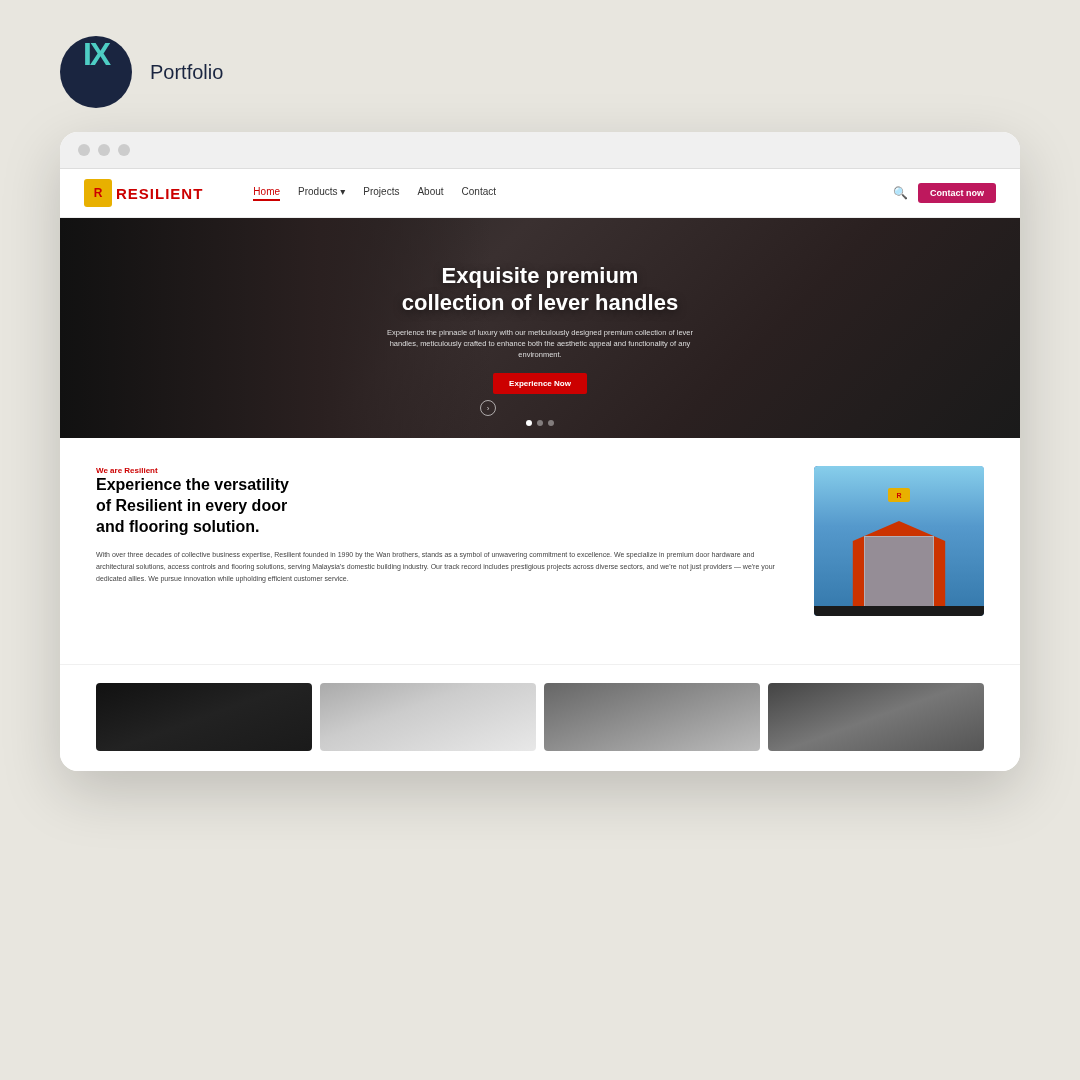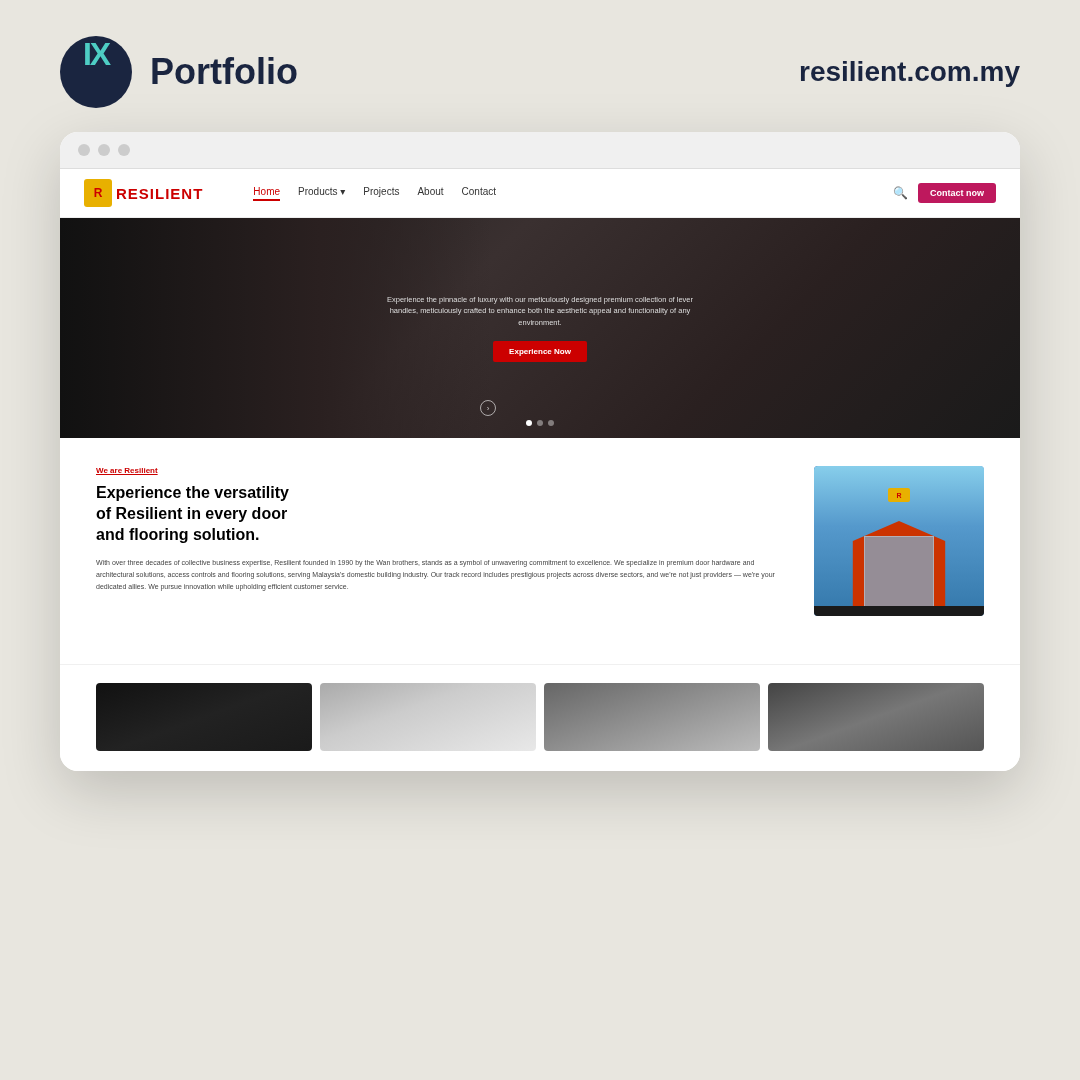--- a/index.html
+++ b/index.html
@@ -36,22 +36,22 @@
     }
 
     .logo-x {
       font-size: 32px;
       font-weight: 800;
       color: #4ecdc4;
       letter-spacing: -2px;
     }
 
     .portfolio-label {
-      font-size: 36px;
-      font-weight: 700;
+      font-size: 20px;
+      font-weight: 400;
       color: #1a2540;
       text-align: center;
     }
 
     .domain-label {
       font-size: 28px;
       font-weight: 700;
       color: #1a2540;
     }
 
@@ -268,23 +268,21 @@
     }
 
     .about-left {
       flex: 1;
     }
 
     .section-tag {
       font-size: 8px;
       color: #cc0000;
       font-weight: 600;
-      margin-bottom: 8px;
       text-transform: none;
-      text-decoration: underline;
     }
 
     .about-title {
       font-size: 16px;
       font-weight: 800;
       color: #000000;
       line-height: 1.3;
       margin-bottom: 12px;
     }
 
@@ -367,21 +365,20 @@
 
 <div>
 
   <div class="page-header">
     <div class="header-left">
       <div class="logo-circle">
         <span class="logo-x">IX</span>
       </div>
       <span class="portfolio-label">Portfolio</span>
     </div>
-    <span class="domain-label">resilient.com.my</span>
   </div>
 
   <div class="browser-mockup">
 
     <div class="browser-titlebar">
       <div class="browser-dot"></div>
       <div class="browser-dot"></div>
       <div class="browser-dot"></div>
     </div>
 
@@ -400,20 +397,21 @@
       <div class="nav-right">
         <span class="search-icon-nav">🔍</span>
         <button class="contact-btn">Contact now</button>
       </div>
     </div>
 
     <div class="hero-section">
       <div class="hero-bg"></div>
       <div class="hero-door-hint"></div>
       <div class="hero-content">
+        <div class="hero-title">Exquisite premium<br>collection of lever handles</div>
         <div class="hero-subtitle">Experience the pinnacle of luxury with our meticulously designed premium collection of lever handles, meticulously crafted to enhance both the aesthetic appeal and functionality of any environment.</div>
         <button class="hero-btn">Experience Now</button>
       </div>
       <div class="hero-dots">
         <div class="hero-arrow">›</div>
         <div class="hero-dot active"></div>
         <div class="hero-dot"></div>
         <div class="hero-dot"></div>
       </div>
     </div>

